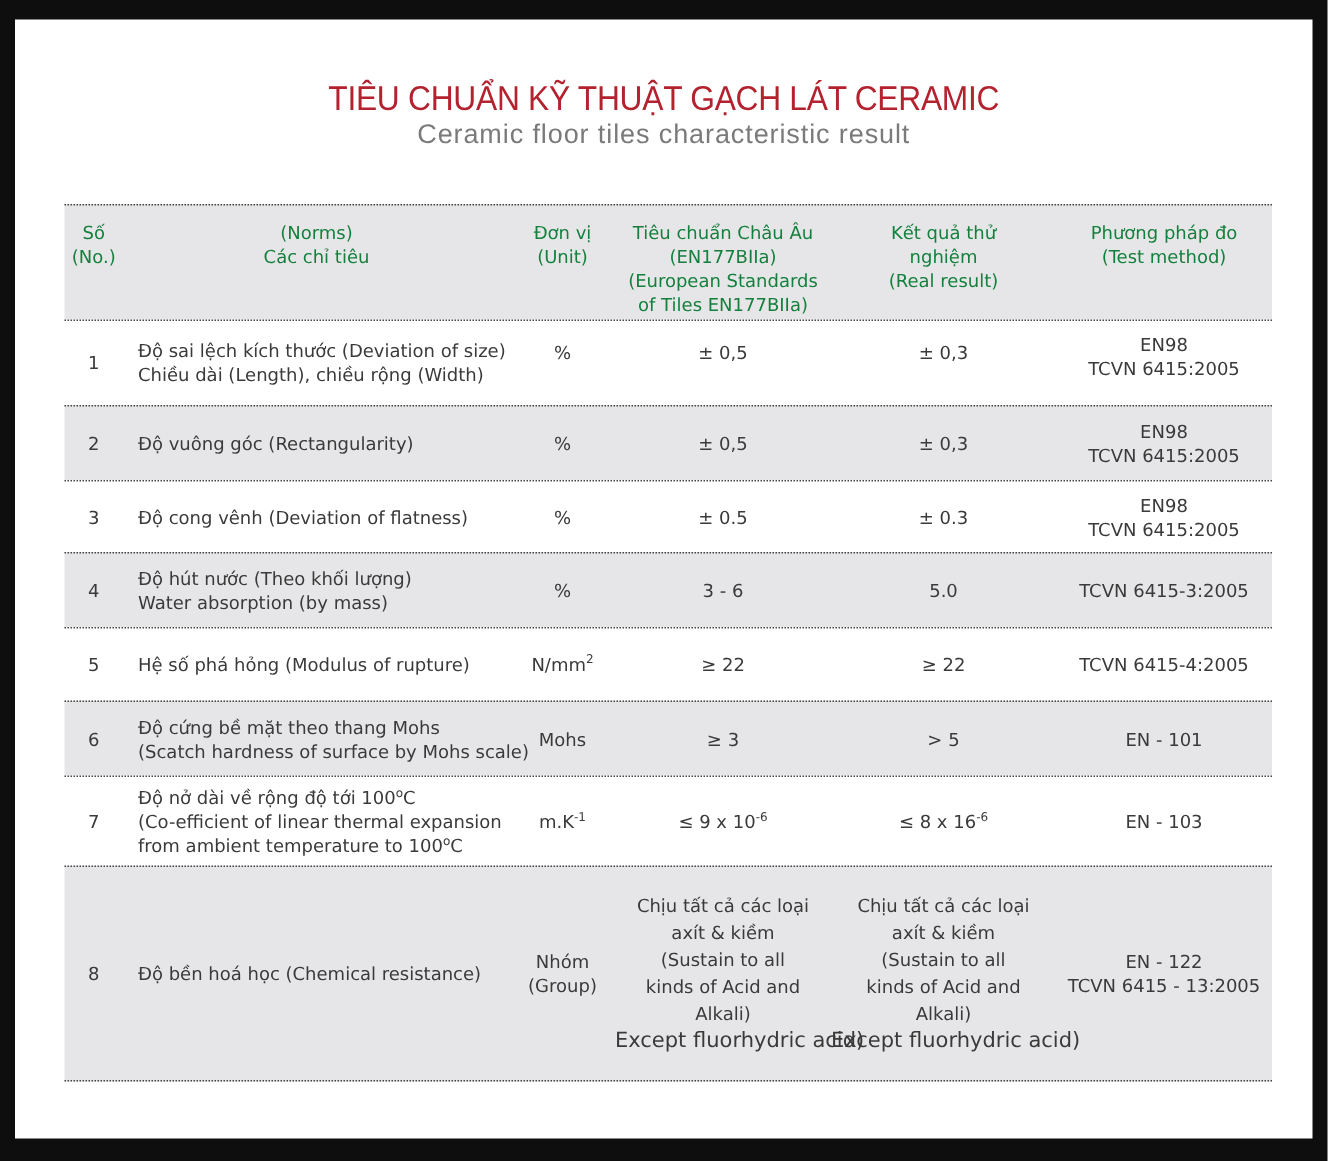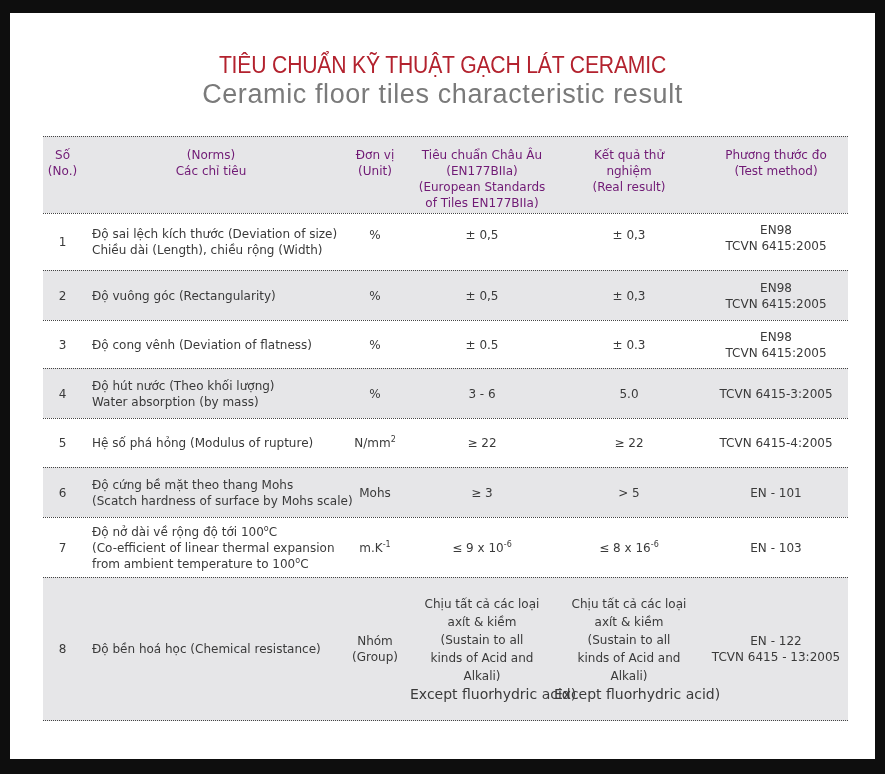--- a/index.html
+++ b/index.html
@@ -27,21 +27,21 @@
     letter-spacing: -0.2px;
     transform: scaleX(0.92);
     transform-origin: center;
   }
   .subtitle {
     position: absolute;
     left: 0; width: 885px;
     top: 79px;
     text-align: center;
     font-family: "Liberation Sans", sans-serif;
-    font-size: 27px;
+    font-size: 18px;
     color: #7a7a7a;
     letter-spacing: 0.6px;
   }
   .table {
     position: absolute;
     left: 43px; top: 136px;
     width: 805px;
     font-size: 12px;
     color: #3a3a3a;
   }
@@ -53,21 +53,21 @@
   }
   .row.last { border-bottom: 1px dotted #444; }
   .row.shade { background: #e6e6e8; }
   .cell { box-sizing: border-box; text-align: center; line-height: 16px; }
   .c-no { width: 39px; }
   .c-norm { width: 258px; text-align: left; padding-left: 10px; }
   .c-unit { width: 70px; }
   .c-std { width: 144px; }
   .c-res { width: 150px; }
   .c-met { width: 144px; }
-  .hdr { align-items: flex-start; padding-top: 10px; color: #701a75; }
+  .hdr { align-items: flex-start; padding-top: 10px; color: #15803d; }
   .hdr .c-norm { text-align: center; padding-left: 0; }
   .hdr .c-no { text-align: center; }
   .line { display: block; white-space: nowrap; }
   sup { font-size: 8px; line-height: 0; vertical-align: 5px; }
   .small { font-size: 14px; }
 </style>
 </head>
 <body>
 
 <div class="panel"></div>
@@ -95,21 +95,21 @@
       <span class="line">(EN177BIIa)</span>
       <span class="line">(European Standards</span>
       <span class="line">of Tiles EN177BIIa)</span>
     </div>
     <div class="cell c-res">
       <span class="line">Kết quả thử</span>
       <span class="line">nghiệm</span>
       <span class="line">(Real result)</span>
     </div>
     <div class="cell c-met">
-      <span class="line">Phương thước đo</span>
+      <span class="line">Phương pháp đo</span>
       <span class="line">(Test method)</span>
     </div>
   </div>
 
   <div class="row" style="height:57px;">
     <div class="cell c-no">1</div>
     <div class="cell c-norm">
       <span class="line">Độ sai lệch kích thước (Deviation of size)</span>
       <span class="line">Chiều dài (Length), chiều rộng (Width)</span>
     </div>

